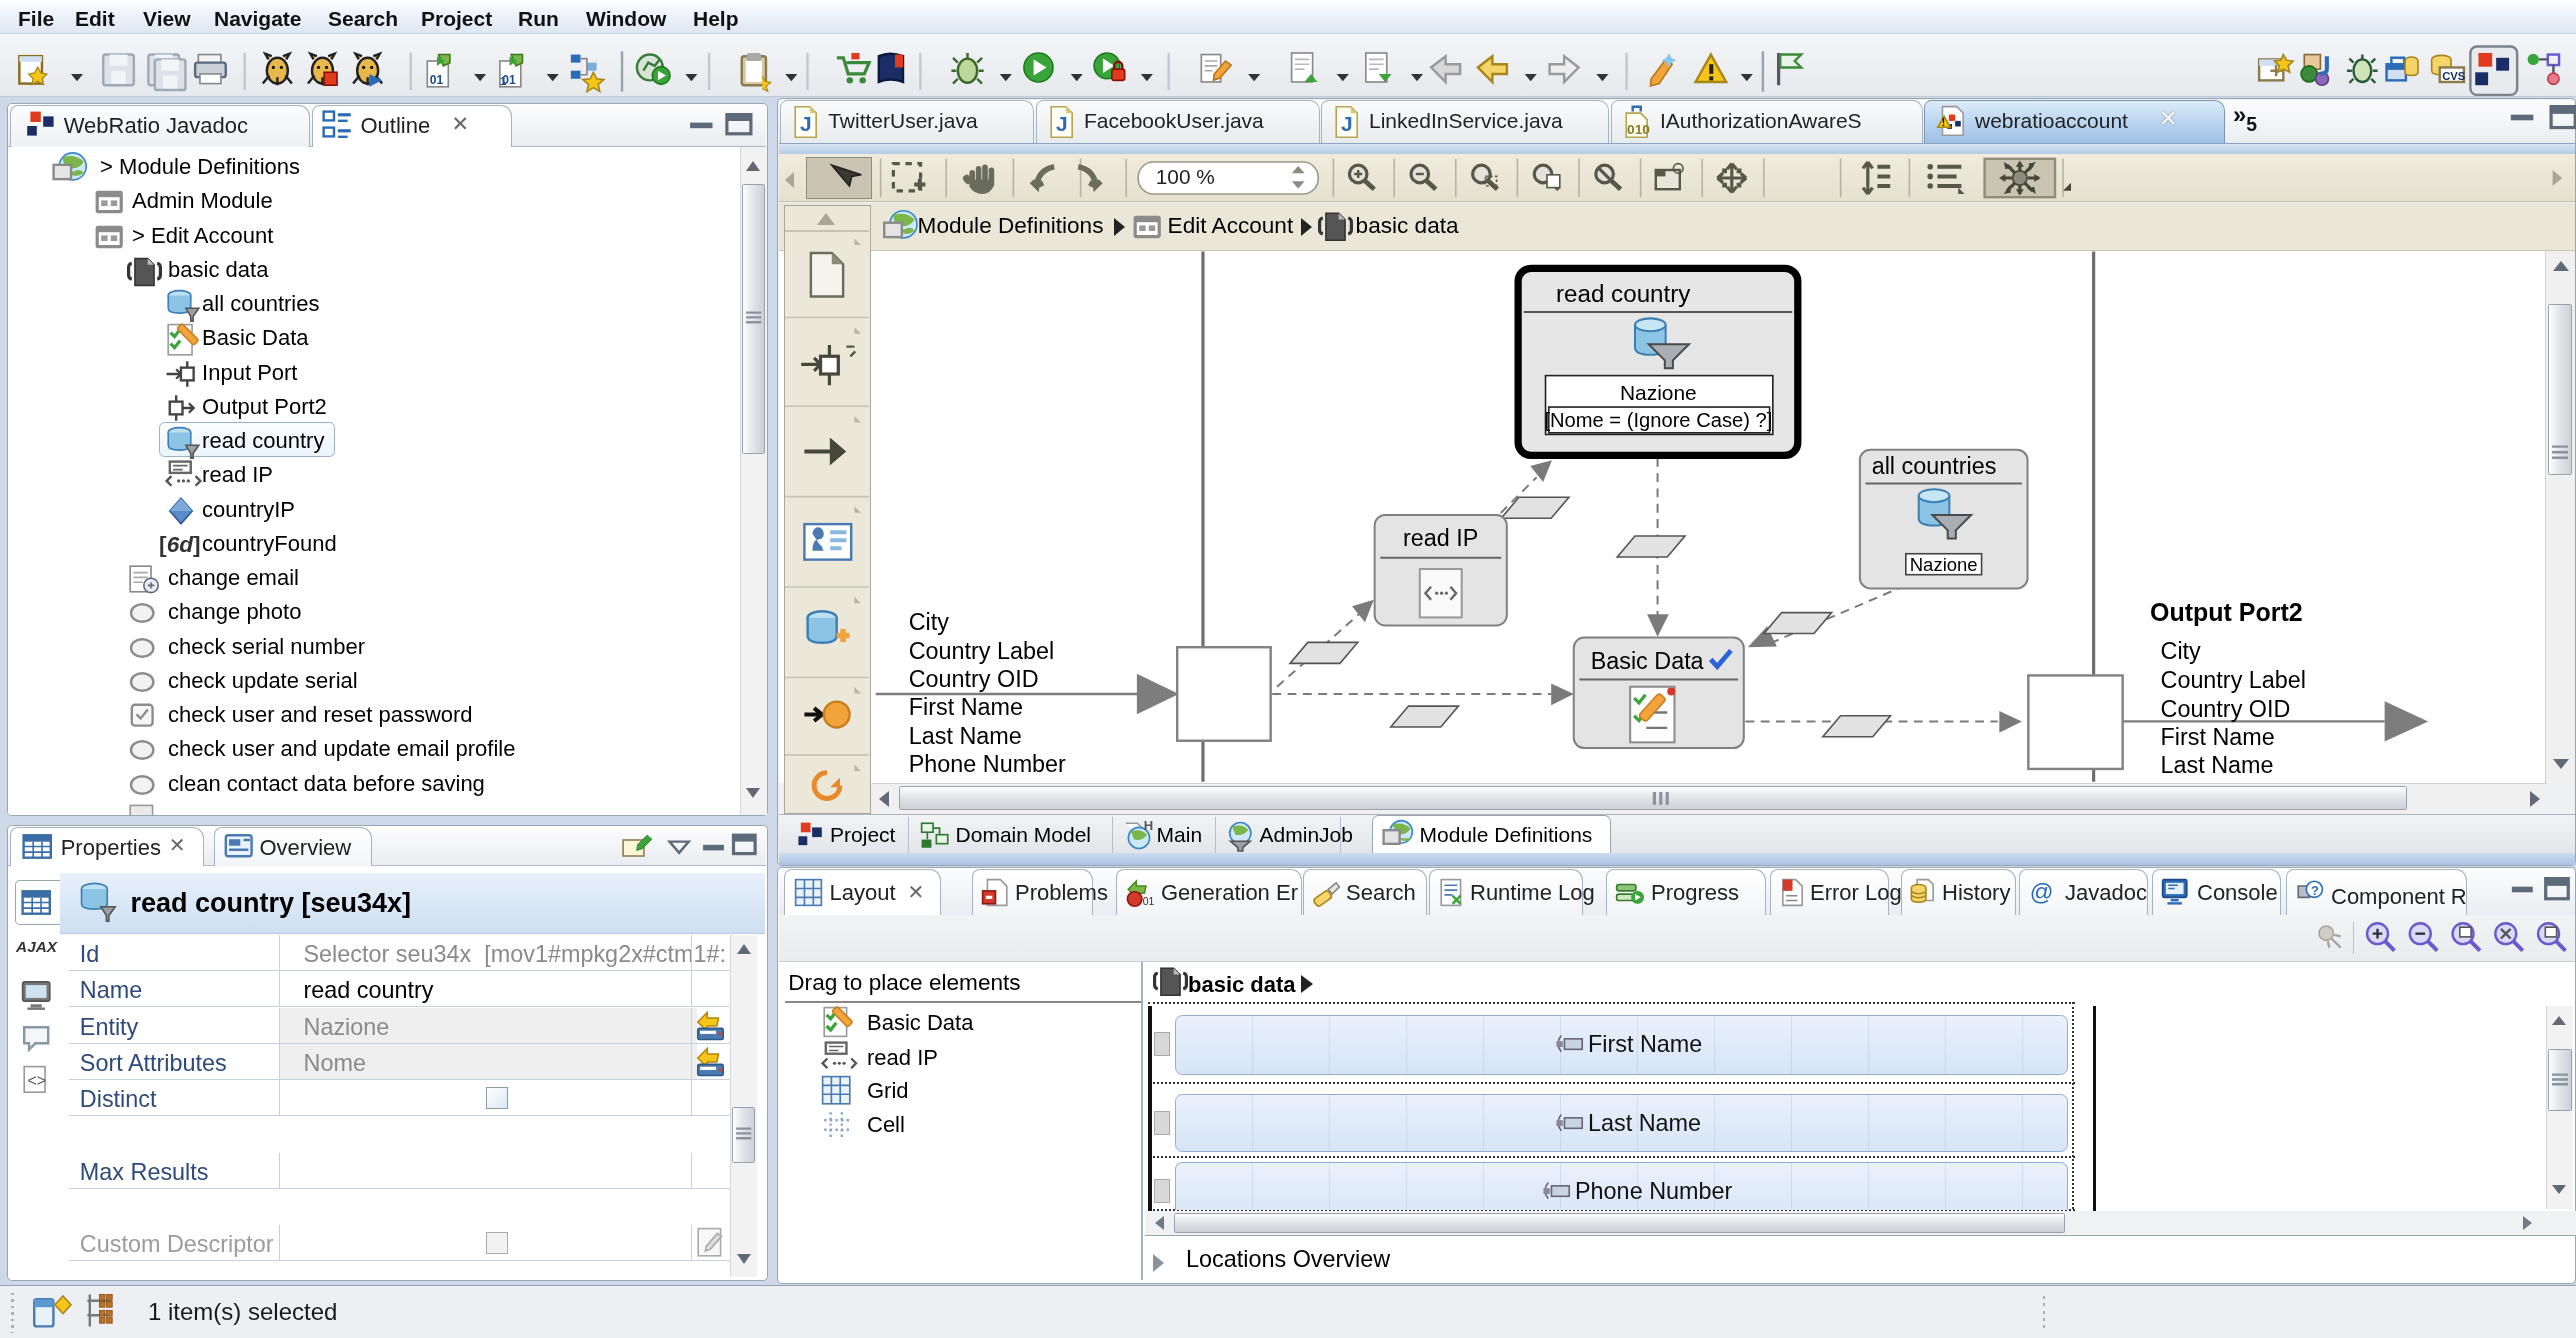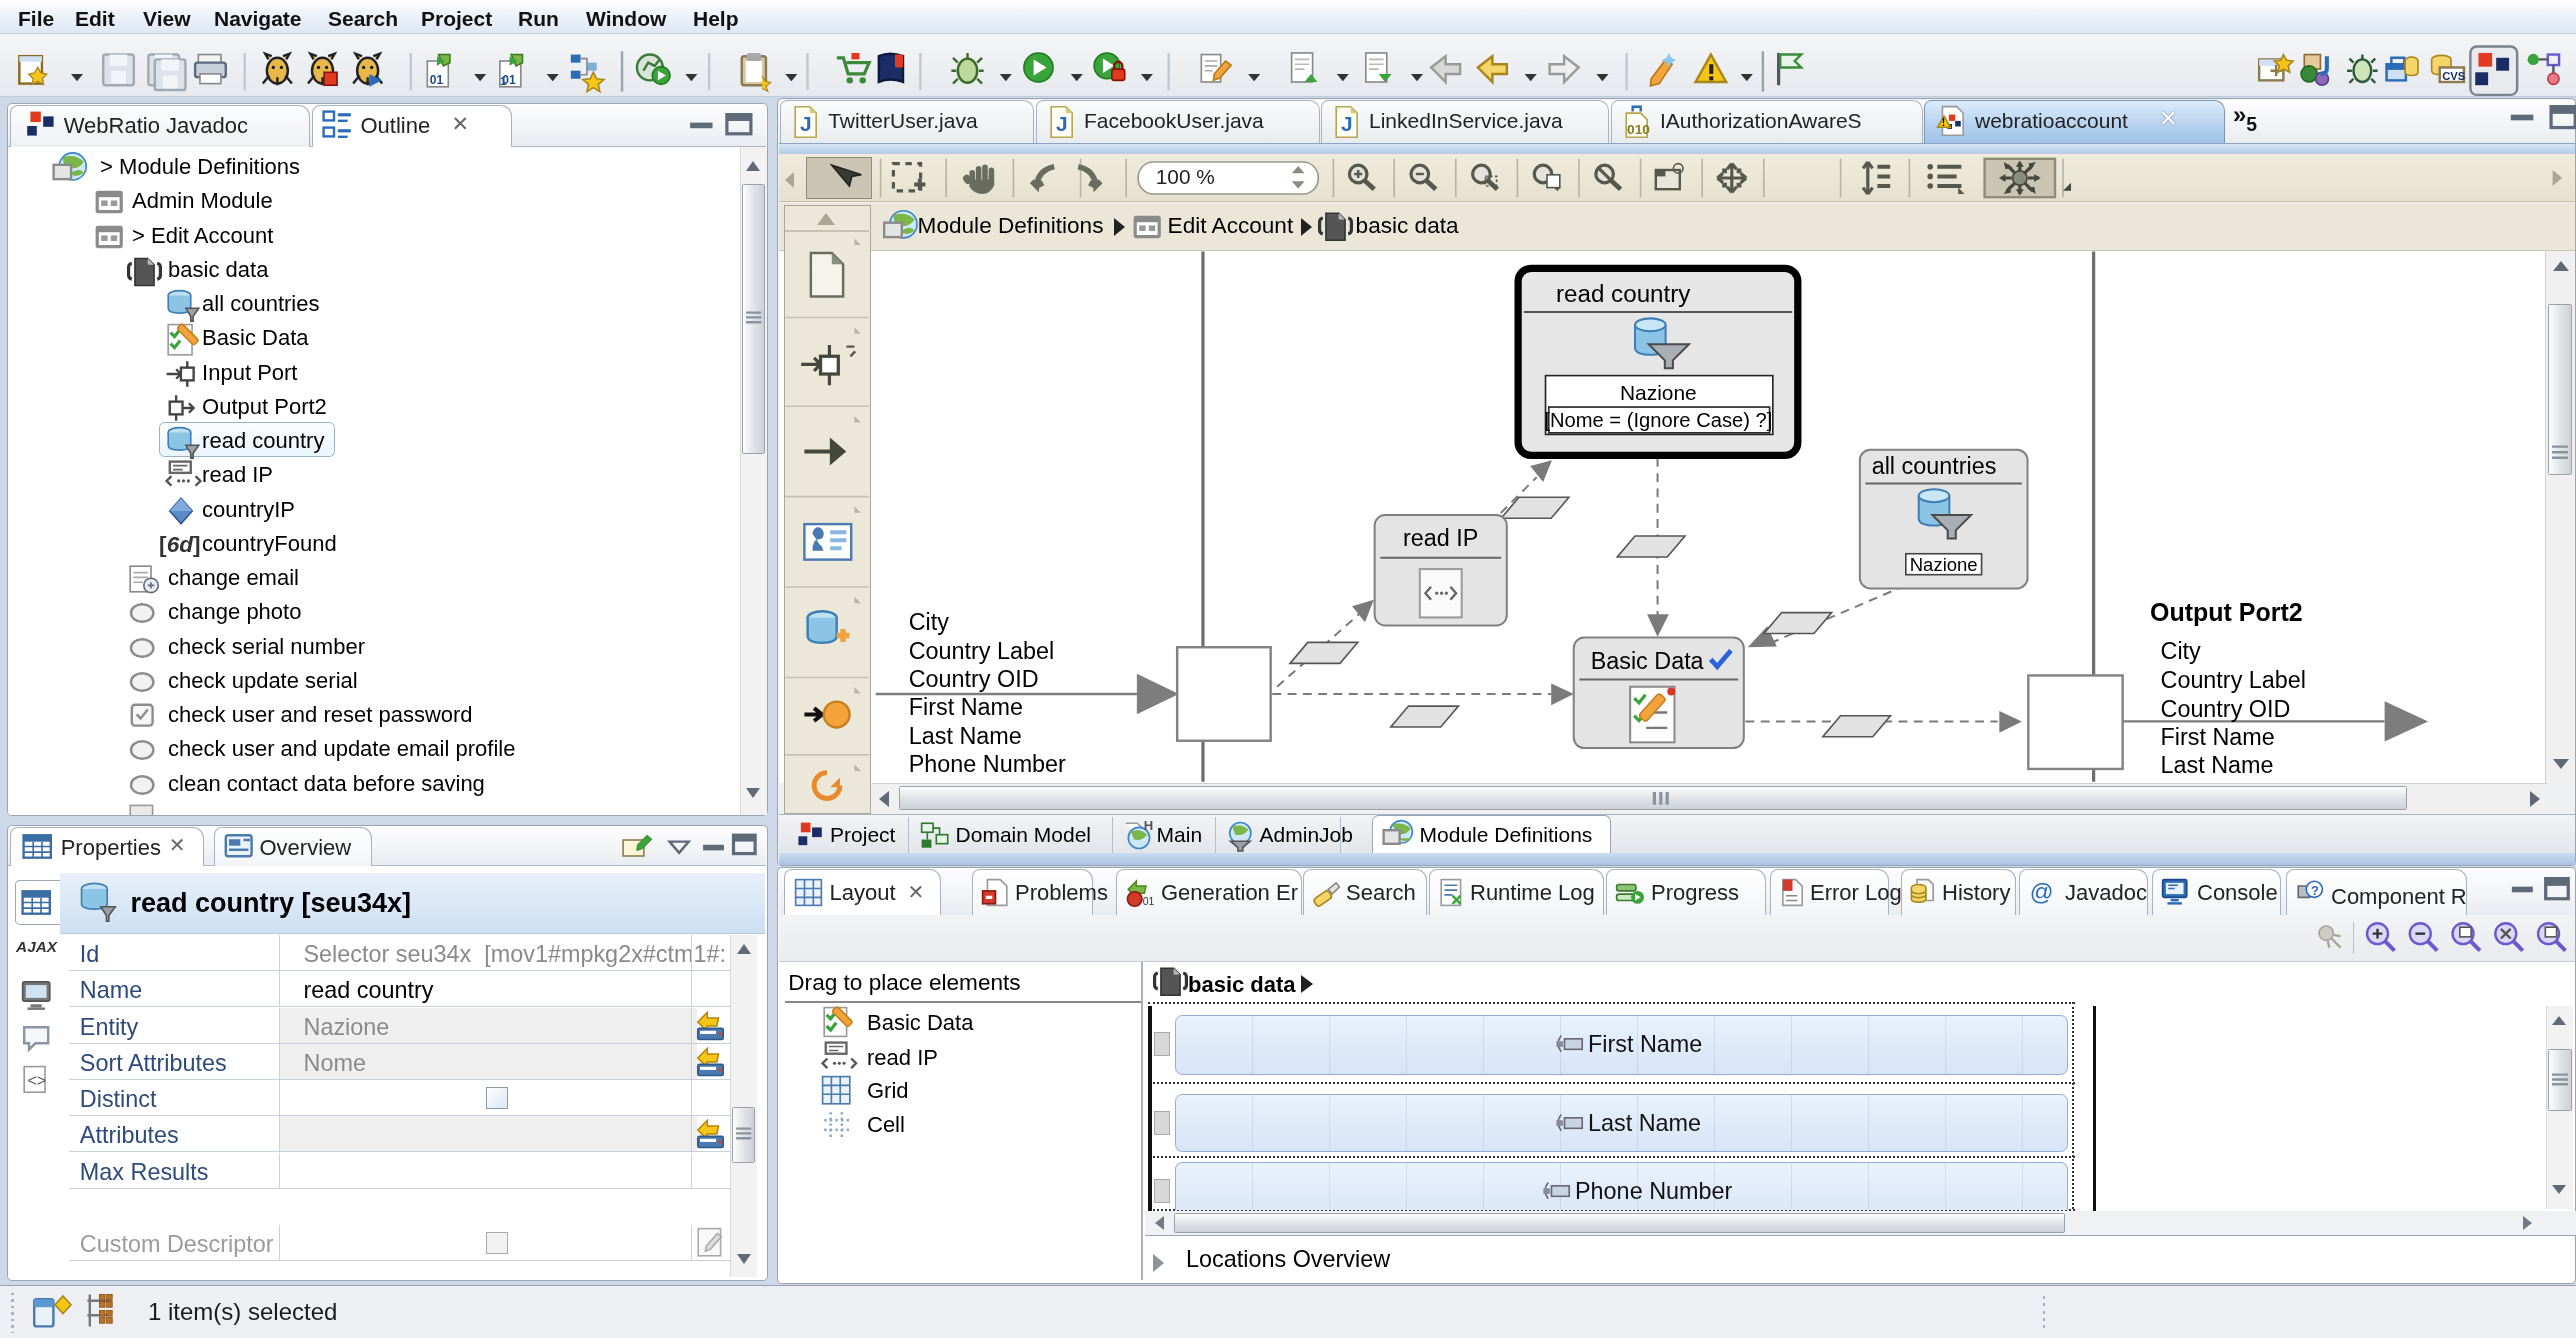--- a/index.html
+++ b/index.html
@@ -564,32 +564,20 @@
           </svg>
         </div>
       </div>
   <div class="prow" style="left:0;top:145px">
         <span class="plab">Distinct</span>
         <div class="pval">
           <div class="abs" style="left:206px;top:6.5px;width:22.6px;height:22.6px;background:linear-gradient(135deg,#fff,#d8e8f4);border:1.6px solid #8a9aa8"></div>
         </div>
         <div class="pico"></div>
       </div>
-  <div class="prow" style="left:0;top:181px">
-        <span class="plab">Attributes</span>
-        <div class="pval" style="background:#efefef"></div>
-        <div class="pico">
-          <svg width="35" height="34" style="left:1.6px;top:0.8px" viewBox="0 0 44 42">
-            <path d="M6 16 18 4v7h14l-2 10H18v7z" fill="#f5c518" stroke="#b8860b" stroke-width="2"></path>
-            <rect x="6" y="24" width="32" height="14" rx="2" fill="#4a7ab0" stroke="#2d5a8a" stroke-width="2"></rect>
-            <rect x="9" y="27" width="20" height="4" fill="#fff"></rect>
-            <circle cx="34" cy="31" r="2" fill="#e23a1e"></circle>
-          </svg>
-        </div>
-      </div>
   <div class="prow" style="left:0;top:218px">
         <span class="plab">Max Results</span>
         <div class="pval"></div>
         <div class="pico"></div>
       </div>
   <div class="prow" style="left:0;top:290px">
         <span class="plab" style="color:#9b9b9b">Custom Descriptor</span>
         <div class="pval">
           <div class="abs" style="left:206px;top:6.5px;width:22.6px;height:22.6px;background:#f2f2f2;border:1.6px solid #aaa"></div>
         </div>
@@ -1021,21 +1009,21 @@
       </svg>
    <span class="lbl" style="left:44px;top:10.5px">Generation Er</span>
     </div>
  <div class="vtab" style="left:526px;top:1.6px;width:124px;height:47px;">
    <svg width="29" height="29" style="left:8px;top:8px" viewBox="0 0 36 36">
         <rect x="2" y="20" width="22" height="11" rx="4" fill="#f5d56a" stroke="#a8861a" stroke-width="2" transform="rotate(-35 13 25)"></rect>
         <path d="M20 14l10-8 4 5-9 9z" fill="#e8e4da" stroke="#888" stroke-width="2"></path>
       </svg>
    <span class="lbl" style="left:42px;top:10.5px">Search</span>
     </div>
- <div class="vtab" style="left:652px;top:1.6px;width:175px;height:47px;padding-left:14px;">
+ <div class="vtab" style="left:652px;top:1.6px;width:154px;height:47px;padding-left:14px;">
    <svg width="27.4" height="29" style="left:8px;top:8px" viewBox="0 0 34 36">
         <rect x="4" y="2" width="24" height="32" fill="#fff" stroke="#999" stroke-width="2"></rect>
         <path d="M8 9h16M8 15h16M8 21h10" stroke="#4a7ab0" stroke-width="2"></path>
         <path d="M18 22l10 10M28 22l-10 10" stroke="#3aa33a" stroke-width="3"></path>
       </svg>
    <span class="lbl" style="left:40px;top:10.5px">Runtime Log</span>
     </div>
  <div class="vtab" style="left:829px;top:1.6px;width:160px;height:47px;">
    <svg width="29" height="29" style="left:8px;top:8px" viewBox="0 0 36 36">
         <rect x="2" y="8" width="24" height="8" rx="3" fill="#8cc47a" stroke="#3a7a2a" stroke-width="2"></rect>

